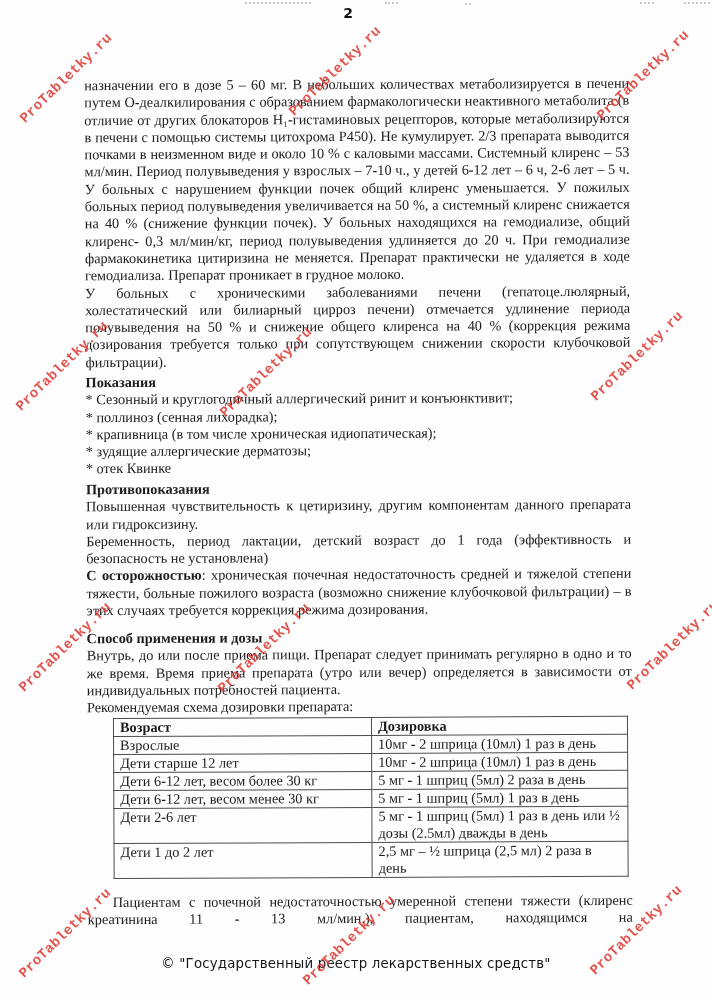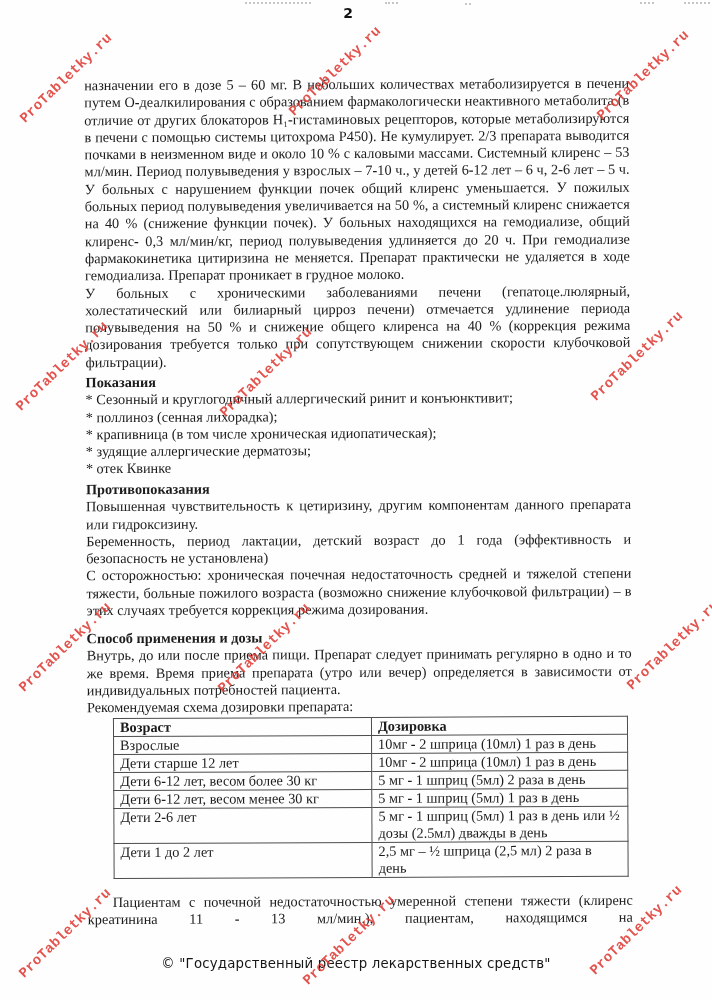--- a/index.html
+++ b/index.html
@@ -14,21 +14,21 @@
     font-family:"DejaVu Sans","Liberation Sans",sans-serif;font-weight:bold;font-size:14px;color:#111;
   }
   #doc{position:absolute;left:0;top:0;width:712px;height:1000px;transform:rotate(-0.25deg);transform-origin:50% 50%;}
   .block{
     position:absolute;left:86px;width:545px;
     font-size:14.3px;line-height:17.3px;text-align:justify;
   }
   .block p{margin:0;padding:0;}
   .hd{font-weight:bold;text-align:left;}
   .list-item{text-align:left;}
-  .caution b{font-weight:normal;}
+  .caution b{font-weight:bold;}
   table.dose{
     position:absolute;left:112px;top:717px;width:515px;
     border-collapse:collapse;font-size:14.3px;line-height:17px;
   }
   table.dose td,table.dose th{
     border:1px solid #4d4d4d;padding:0 6px;vertical-align:top;text-align:left;
     font-weight:normal;
   }
   table.dose th{font-weight:bold;}
   td.c-age,th.c-age{width:245px;}

